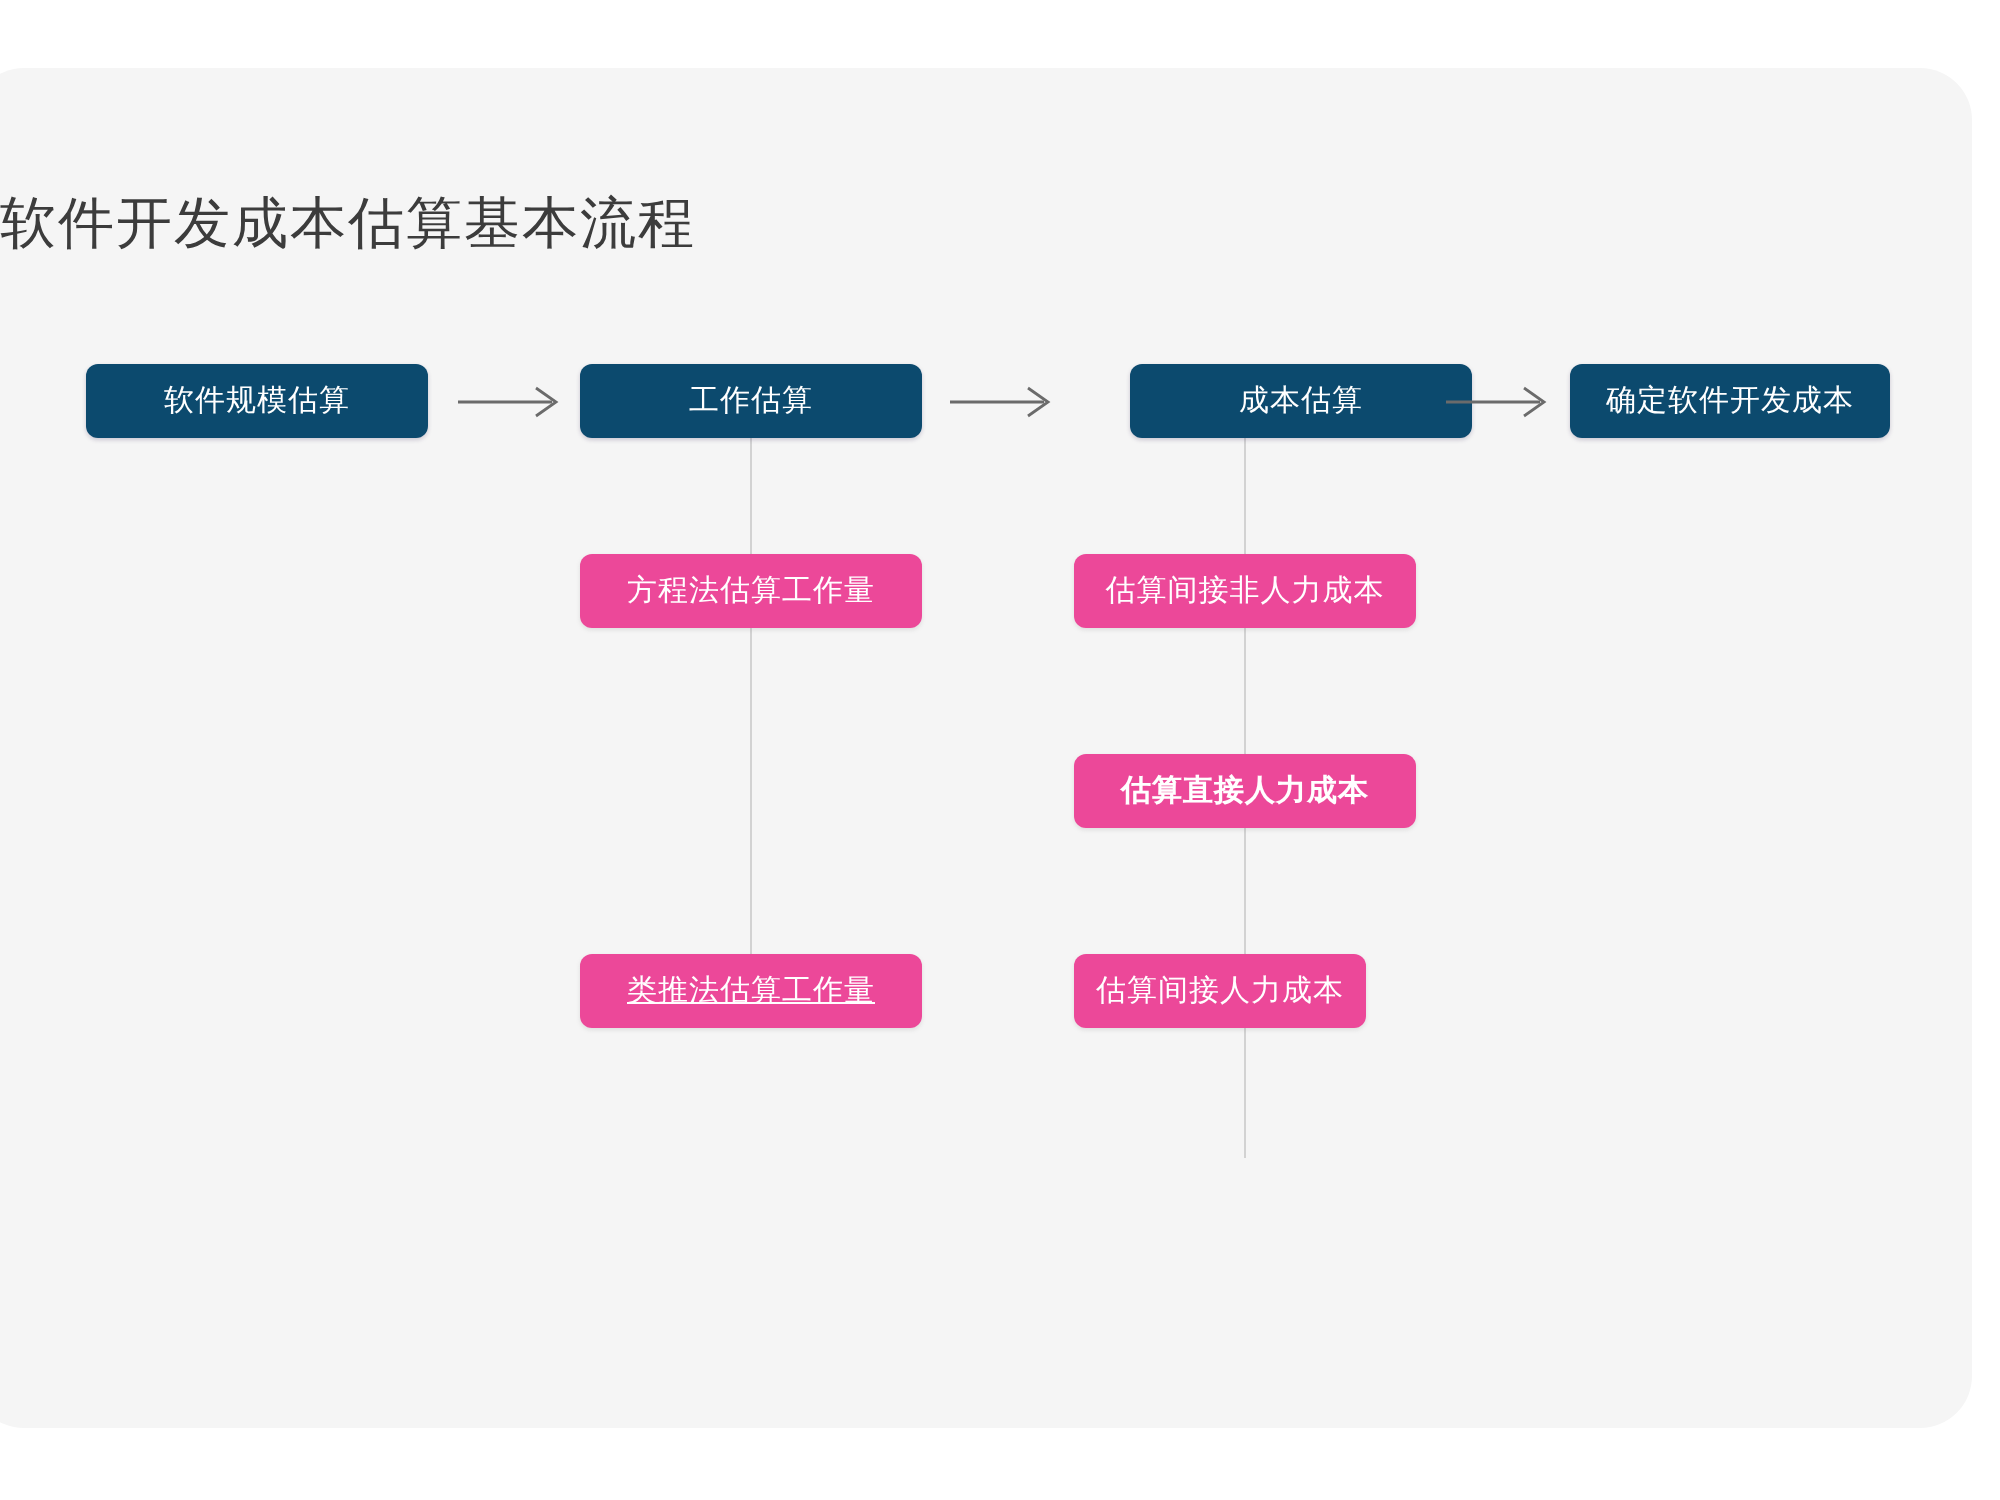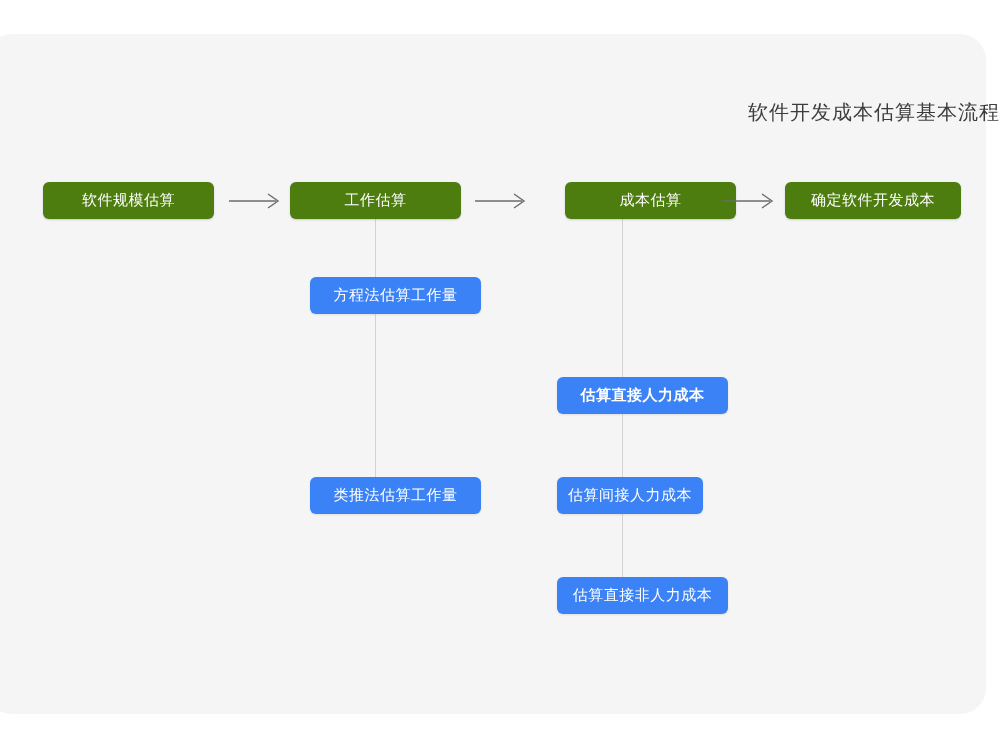--- a/index.html
+++ b/index.html
@@ -28,22 +28,22 @@
     height: 680px;
     background: #f5f5f5;
     border-radius: 26px;
   }
 
   .title {
     position: absolute;
     left: 0;
     top: 92px;
     width: 1000px;
-    text-align: right;
-    font-size: 20px;
+    text-align: left;
+    font-size: 28px;
     line-height: 40px;
     color: #3c3c3c;
     letter-spacing: 1px;
     font-weight: 400;
     white-space: nowrap;
   }
 
   
   .node {
     position: absolute;
@@ -53,40 +53,39 @@
     justify-content: center;
     border-radius: 6px;
     font-size: 15px;
     letter-spacing: 0.5px;
     color: #ffffff;
     white-space: nowrap;
     height: 37px;
   }
 
   .node.primary {
-    background: #4d7c0f;
+    background: #0c4a6e;
     box-shadow: 0 1px 2px rgba(60,40,90,0.22);
   }
 
   .node.secondary {
-    background: #3b82f6;
+    background: #ec4899;
     box-shadow: 0 1px 2px rgba(120,120,120,0.18);
-    margin-left: 20px;
   }
 
   
   #node-scale      { left: 43px;  top: 182px; width: 171px; }
   #node-effort     { left: 290px; top: 182px; width: 171px; }
   #node-cost       { left: 537px; top: 182px; width: 171px; margin-left: 28px; }
-  #node-final      { left: 785px; top: 182px; width: 176px; }
+  #node-final      { left: 785px; top: 182px; width: 160px; }
 
   
   #node-eff-1 { left: 290px; top: 277px; width: 171px; }
   #node-eff-2 { left: 290px; top: 377px; width: 171px; }
-  #node-eff-3 { left: 290px; top: 477px; width: 171px; }
+  #node-eff-3 { left: 290px; top: 477px; width: 171px; text-decoration: underline; }
 
   
   #node-cost-1 { left: 537px; top: 277px; width: 171px; }
   #node-cost-2 { left: 537px; top: 377px; width: 171px; font-weight: bold; }
   #node-cost-3 { left: 537px; top: 477px; width: 146px; }
   #node-cost-4 { left: 537px; top: 577px; width: 171px; }
 
   
   .vline {
     position: absolute;
@@ -139,17 +138,17 @@
   <div class="arrow" id="arrow-3">
     <svg width="56" height="18" viewBox="0 0 56 18">
       <path d="M1 9 H48" stroke="#6b6b6b" stroke-width="1.4" fill="none"></path>
       <path d="M40 2 L50 9 L40 16" stroke="#6b6b6b" stroke-width="1.4" fill="none"></path>
     </svg>
   </div>
 
   <div class="node secondary" id="node-eff-1">方程法估算工作量</div>
   <div class="node secondary" id="node-eff-3">类推法估算工作量</div>
 
+  <div class="node secondary" id="node-cost-1">估算间接非人力成本</div>
   <div class="node secondary" id="node-cost-2">估算直接人力成本</div>
   <div class="node secondary" id="node-cost-3">估算间接人力成本</div>
-  <div class="node secondary" id="node-cost-4">估算直接非人力成本</div>
 
 </div>
 
 </body></html>

